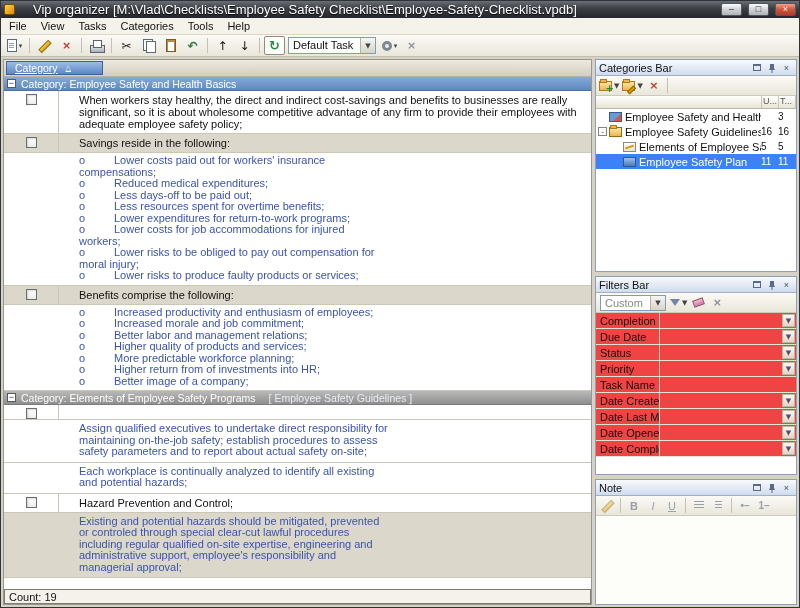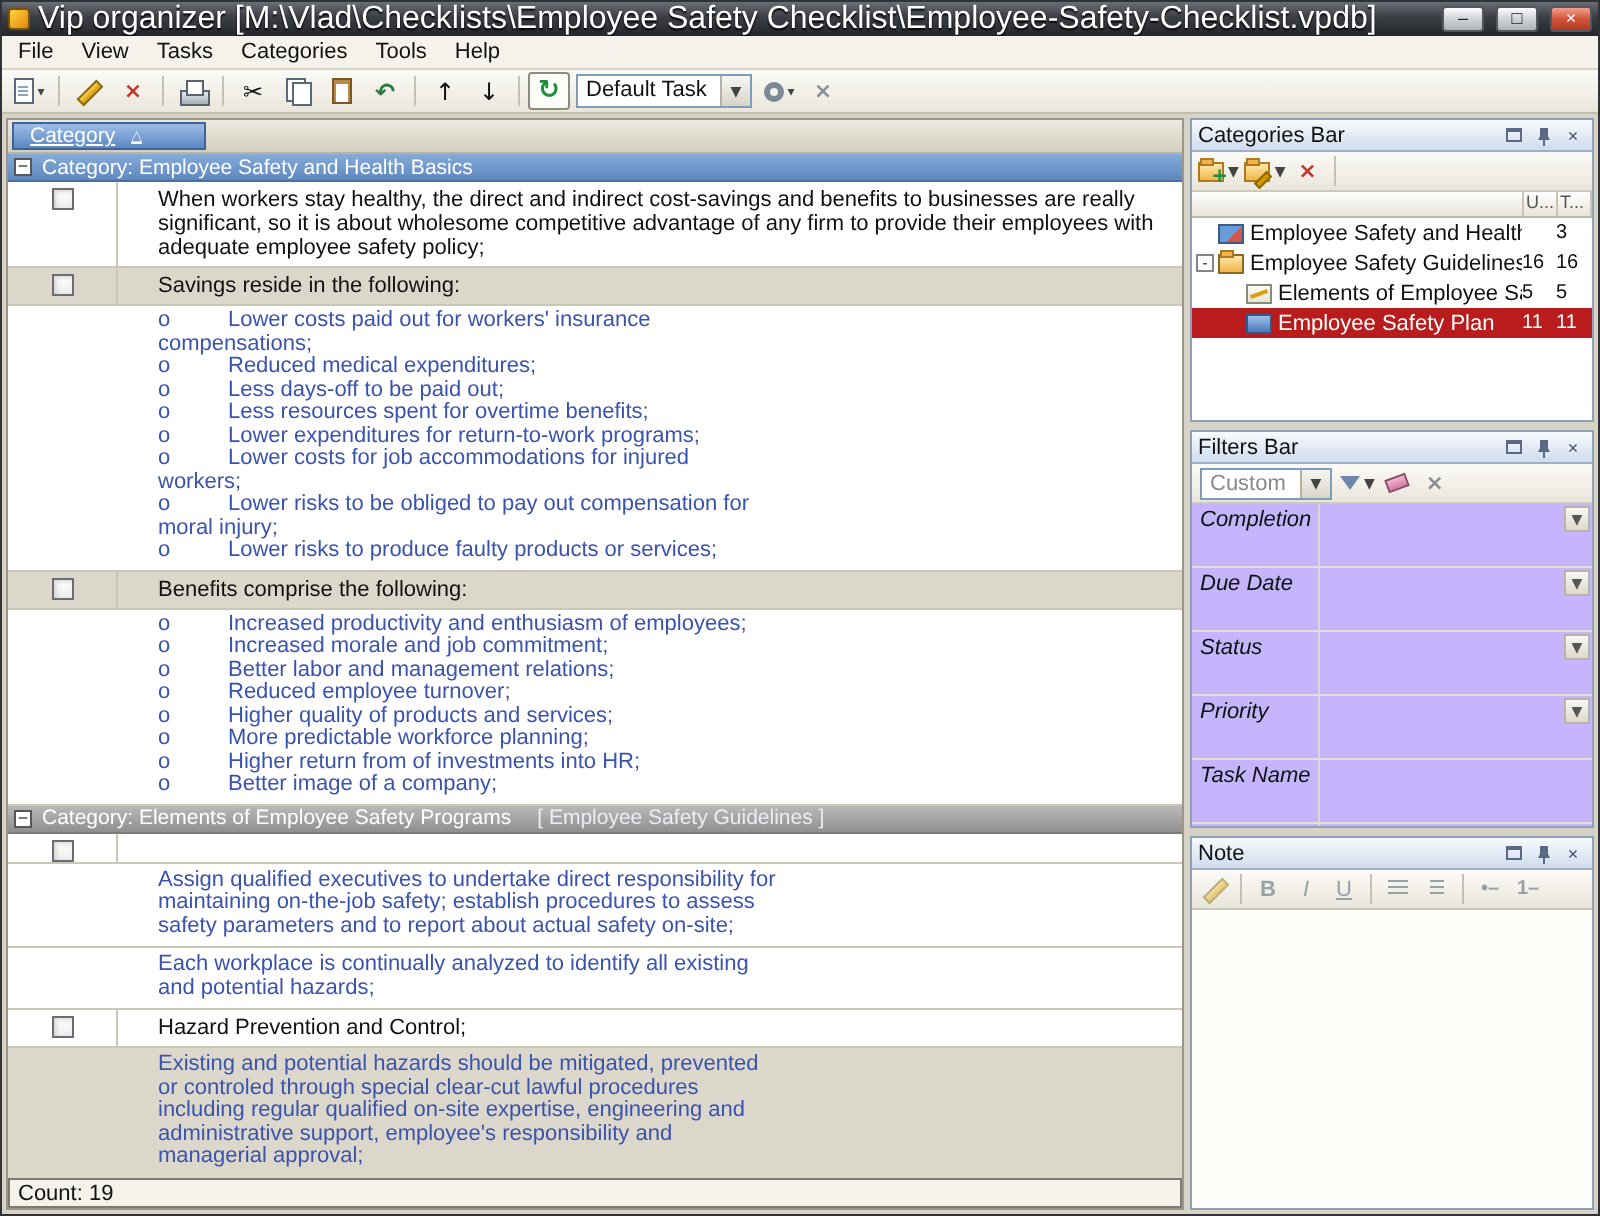--- a/index.html
+++ b/index.html
@@ -3,21 +3,21 @@
 <meta charset="utf-8">
 <style>
   *{margin:0;padding:0;box-sizing:border-box;}
   html,body{width:800px;height:608px;overflow:hidden;}
   body{font-family:"Liberation Sans",sans-serif;font-size:11px;color:#111;background:#d6d2c6;}
   .window{width:800px;height:608px;border:1px solid #2f3237;display:flex;flex-direction:column;background:#d6d2c6;}
 
   
   .titlebar{height:17px;flex:none;background:linear-gradient(#6a6e75,#3b3e44 45%,#24262b);color:#fff;display:flex;align-items:center;padding:0 3px;gap:4px;}
   .app-icon{width:11px;height:11px;flex:none;background:linear-gradient(135deg,#ffd24a,#e08a00);border:1px solid #7a5200;border-radius:2px;}
-  .title-text{font-size:16px;flex:1;white-space:nowrap;overflow:hidden;text-shadow:0 1px 1px #000;}
+  .title-text{font-size:13px;flex:1;white-space:nowrap;overflow:hidden;text-shadow:0 1px 1px #000;margin-left:14px;}
   .winbtn{width:21px;height:13px;flex:none;background:linear-gradient(#fdfdfd,#cfd2d6 50%,#b0b3b8);border:1px solid #53565c;border-radius:2px;color:#222;font-size:9px;line-height:10px;text-align:center;margin-left:2px;}
   .winbtn.close{background:linear-gradient(#f3a08c,#d2543a 50%,#b13c24);color:#fff;}
 
   
   .menubar{height:17px;flex:none;background:#f4f2ea;border-bottom:1px solid #dbd7ca;display:flex;align-items:flex-end;padding-left:1px;}
   .menu-item{padding:2px 7px;cursor:default;}
   .toolbar{height:22px;flex:none;background:linear-gradient(#fbfaf6,#e9e6da);border-bottom:1px solid #c2beaf;display:flex;align-items:center;padding:0 3px;gap:1px;}
   .tbtn{height:19px;min-width:21px;display:flex;align-items:center;justify-content:center;gap:2px;border:1px solid transparent;border-radius:2px;}
   .tbtn.boxed{border:1px solid #8f8b7d;background:#fdfdf9;}
   .tsep{width:1px;height:15px;background:#c5c1b2;margin:0 3px;flex:none;}
@@ -78,47 +78,47 @@
   .namecell{flex:1;padding:3px 6px 3px 20px;line-height:12px;}
   .notetext{padding:3px 4px 4px 75px;color:#3a53ae;line-height:11.5px;width:390px;}
   .bullets{padding:2px 0 3px 75px;color:#3a53ae;}
   .bullet{line-height:11.5px;max-width:310px;}
   .bm{display:inline-block;width:35px;}
   .countrow{height:15px;flex:none;border:1px solid #7e7a6e;background:#f4f2ea;display:flex;align-items:center;padding-left:4px;}
 
   
   .sidecol{flex:1;display:flex;flex-direction:column;gap:4px;overflow:hidden;}
   .panel{border:1px solid #8fa0b4;background:#fff;display:flex;flex-direction:column;overflow:hidden;}
-  .panel.cats{height:152px;flex:none;}
+  .panel.cats{height:213px;flex:none;}
   .panel.filters{height:199px;flex:none;}
   .panel.notep{flex:1;}
   .phead{height:16px;flex:none;background:linear-gradient(#f8fafd,#cfdcee);border-bottom:1px solid #9fb0c4;display:flex;align-items:center;padding:0 3px;gap:2px;}
   .ptitle{flex:1;white-space:nowrap;overflow:hidden;}
   .phicon{width:13px;height:12px;display:flex;align-items:center;justify-content:center;color:#44506a;font-size:9px;flex:none;}
   .winico{width:8px;height:7px;border:1px solid #5a6a84;border-top:2px solid #5a6a84;}
   .ptoolbar{height:20px;flex:none;background:linear-gradient(#fbfaf6,#e9e6da);border-bottom:1px solid #cdc9bc;display:flex;align-items:center;padding:0 2px;gap:1px;}
   .ptoolbar .tbtn{height:17px;min-width:18px;}
   .tree-colhead{height:13px;flex:none;display:flex;background:linear-gradient(#ffffff,#e7e4d6);border-bottom:1px solid #bdb9a9;font-size:9px;color:#555;}
   .tch-name{flex:1;border-right:1px solid #c9c5b6;}
   .tch{width:17px;flex:none;border-right:1px solid #c9c5b6;overflow:hidden;padding-left:1px;white-space:nowrap;}
   .tree{flex:1;background:#fff;overflow:hidden;}
   .trow{height:15px;display:flex;align-items:center;padding-right:1px;}
-  .trow.selected{background:#b91c1c;color:#fff;}
+  .trow.selected{background:#3b82f6;color:#fff;}
   .texp{width:9px;height:9px;flex:none;border:1px solid #848484;background:#fff;color:#333;font-size:8px;line-height:7px;text-align:center;margin-right:2px;}
   .texp.blank{border:none;background:transparent;}
   .tico{width:13px;height:10px;flex:none;position:relative;margin-right:3px;border:1px solid #8a6a20;background:linear-gradient(#ffe9a8,#f0b44a);}
   .tico.basics{background:linear-gradient(135deg,#6a9ad8 60%,#d05a4a 60%);border-color:#3a5a8a;}
   .tico.folder:before{content:"";position:absolute;top:-3px;left:0;width:5px;height:2px;background:#f0b44a;border:1px solid #b07820;}
   .tico.elements{background:linear-gradient(#fdfdf8,#e8e4d4);border-color:#8a8a7a;}
   .tico.elements:after{content:"";position:absolute;left:1px;top:3px;width:9px;height:2px;background:#d8a010;transform:rotate(-20deg);}
   .tico.plan{background:linear-gradient(#9ec0ea,#4a7ab8);border-color:#2f588e;}
   .trow .lbl{flex:1;white-space:nowrap;overflow:hidden;padding-right:2px;}
   .trow .cnt{width:17px;flex:none;text-align:left;font-size:10px;}
 
-  .frow{height:32px;flex:none;display:flex;border-bottom:1px solid #e3e0d6;background:#c4b5fd;font-style:italic;}
+  .frow{height:16px;flex:none;display:flex;border-bottom:1px solid #e3e0d6;background:#ef4444;}
   .flabel{width:64px;flex:none;border-right:1px solid #d9d6cb;padding:2px 0 0 4px;white-space:nowrap;overflow:hidden;}
   .fval{flex:1;position:relative;}
   .fdrop{position:absolute;right:1px;top:1px;width:13px;height:13px;background:linear-gradient(#f8f8f5,#dcd8cc);border:1px solid #b9b5a7;font-size:7px;color:#555;display:flex;align-items:center;justify-content:center;font-family:"DejaVu Sans",sans-serif;}
   .fcombo{width:66px;height:16px;}
   .fcombo .val{color:#8a8a84;}
   .notebody{flex:1;background:#fdfdfa;}
 </style>
 </head>
 <body>
 
@@ -240,21 +240,20 @@
             <div class="donecell">
               <span class="checkbox"></span>
             </div>
             <div class="namecell">Benefits comprise the following:</div>
           </div>
           <div class="row">
             <div class="bullets">
               <div class="bullet"><span class="bm">o</span>Increased productivity and enthusiasm of employees;</div>
               <div class="bullet"><span class="bm">o</span>Increased morale and job commitment;</div>
               <div class="bullet"><span class="bm">o</span>Better labor and management relations;</div>
-              <div class="bullet"><span class="bm">o</span>Reduced employee turnover;</div>
               <div class="bullet"><span class="bm">o</span>Higher quality of products and services;</div>
               <div class="bullet"><span class="bm">o</span>More predictable workforce planning;</div>
               <div class="bullet"><span class="bm">o</span>Higher return from of investments into HR;</div>
               <div class="bullet"><span class="bm">o</span>Better image of a company;</div>
             </div>
           </div>
           <div class="catband gray">
             <span class="collapse">−</span>
             <span class="catlabel">Category: Elements of Employee Safety Programs</span>
             <span class="catsuffix">[ Employee Safety Guidelines ]</span>

